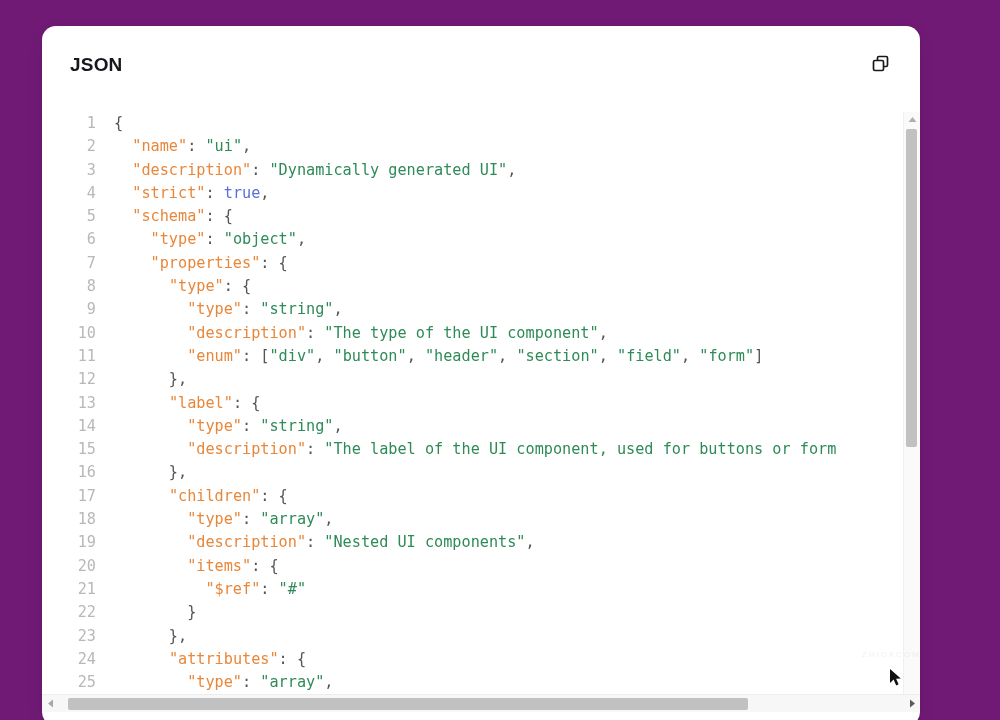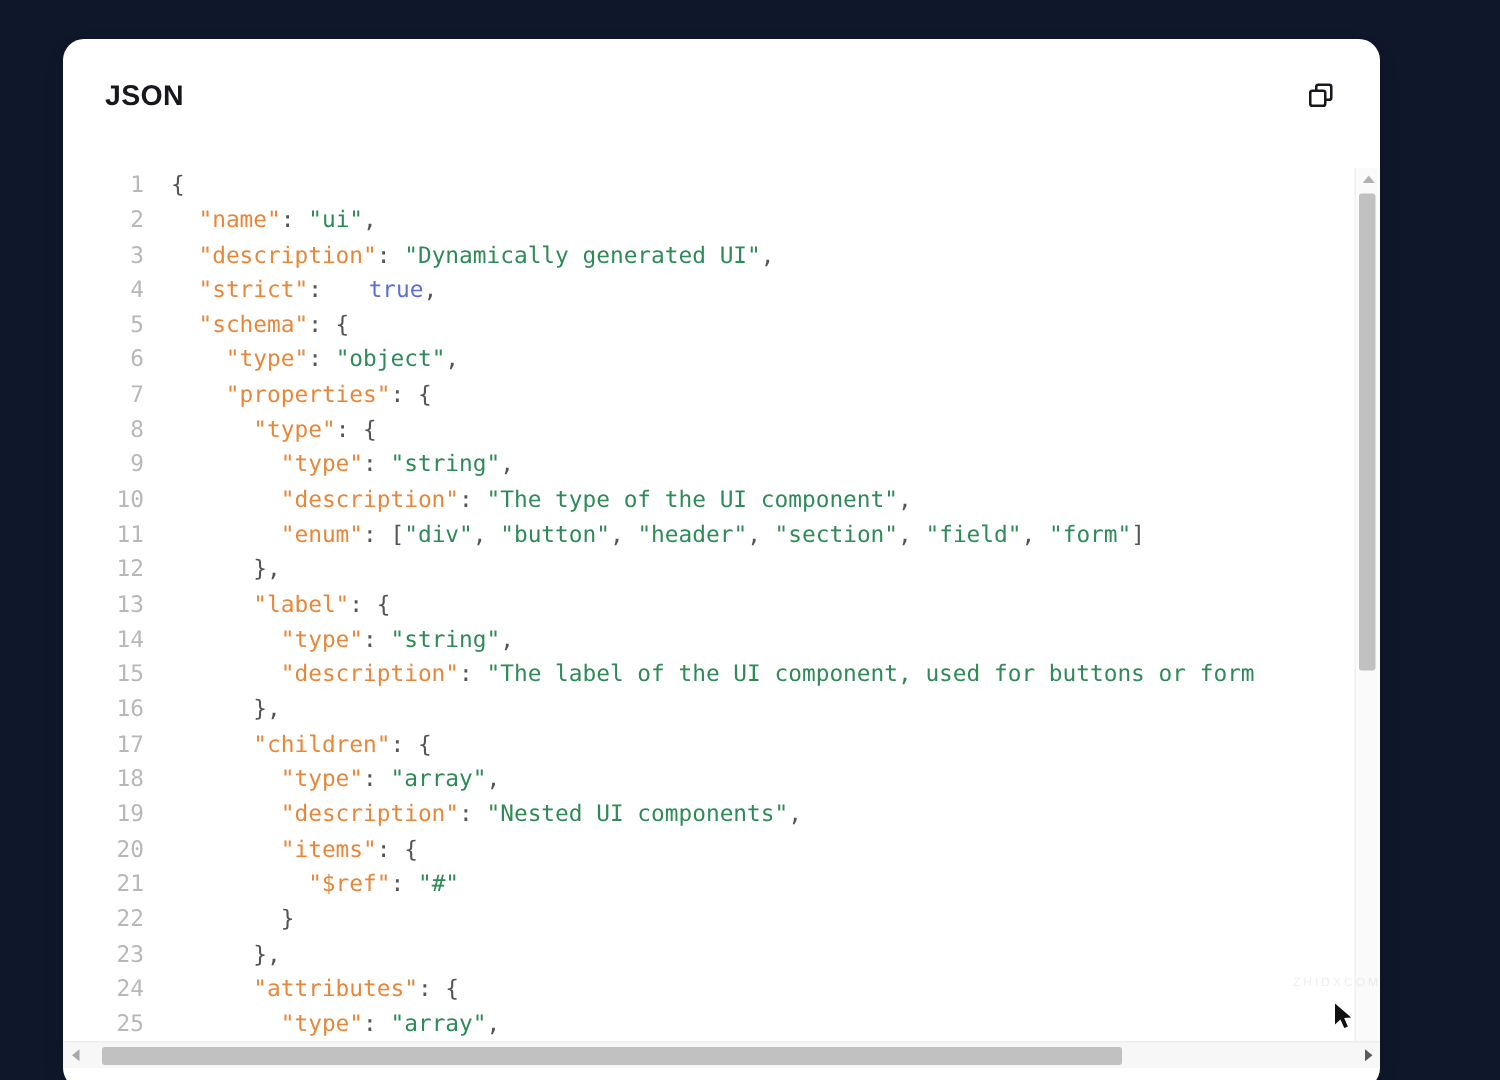--- a/index.html
+++ b/index.html
@@ -9,21 +9,21 @@
     height: 720px;
     overflow: hidden;
     background: #f2f2f2;
     font-family: "Liberation Sans", sans-serif;
   }
 
   #stage {
     position: relative;
     width: 1000px;
     height: 720px;
-    background: #0f172a;
+    background: #701a75;
     overflow: hidden;
   }
 
   
   .card {
     position: absolute;
     left: 42px;
     top: 26px;
     width: 878px;
     height: 700px;
@@ -104,21 +104,21 @@
   }
 
   .code {
     display: inline-block;
     padding-left: 18px;
     color: #3b3b3b;
   }
 
   .k   { color: #e8873a; }   
   .s   { color: #2e8b57; }   
-  .b   { color: #5c6fd4; margin-left: 22px; }   
+  .b   { color: #5c6fd4; }   
   .p   { color: #555555; }   
 
   
   .vscroll {
     position: absolute;
     right: 0;
     top: 86px;
     width: 16px;
     height: 598px;
     background: #fafafa;

